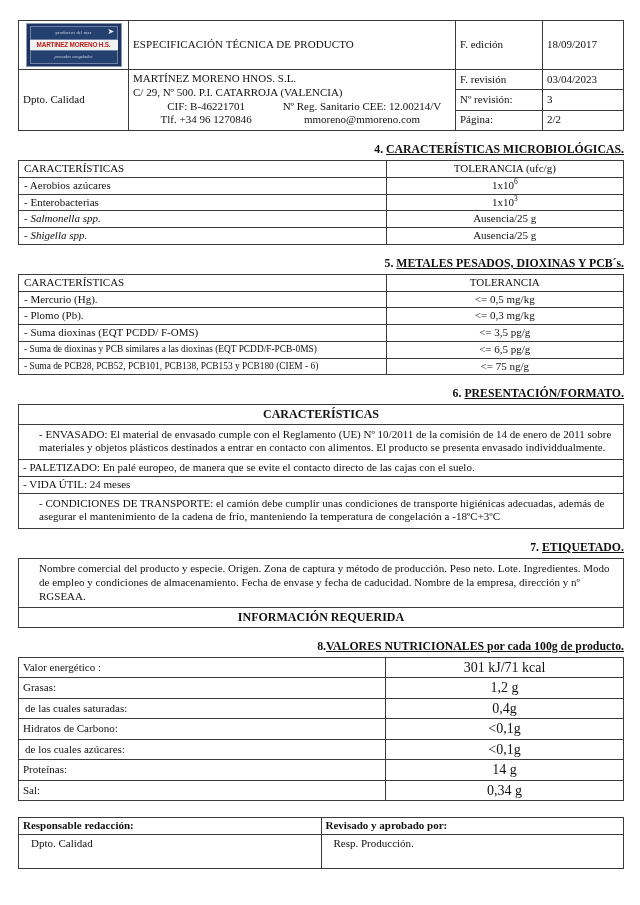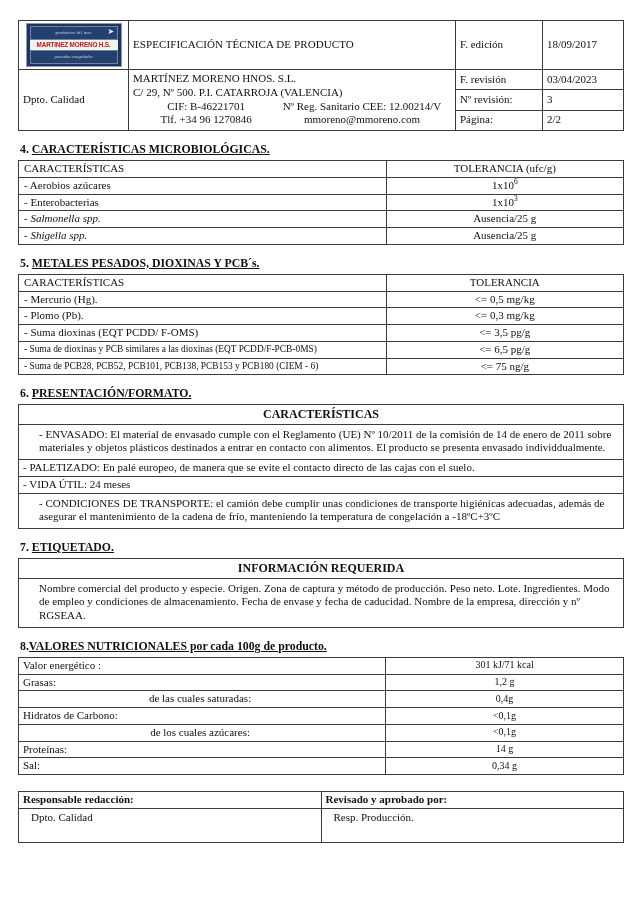--- a/index.html
+++ b/index.html
@@ -146,20 +146,21 @@
     text-align: center;
     font-size: 11.5px;
     vertical-align: middle;
   }
 
   
   .sec-heading {
     font-size: 11.8px;
     font-weight: bold;
     margin: 11px 0 3px 2px;
+    text-align: right;
   }
   .sec-heading .num { text-decoration: none; }
   .sec-heading .txt { text-decoration: underline; }
 
   
   .t-char th.c1, .t-char td.c1 { width: 61%; }
   .t-char th.c2, .t-char td.c2 { width: 39%; }
   .t-char thead td, .t-char .hdr td {
     text-align: center;
     font-size: 12px;
@@ -181,22 +182,22 @@
     text-align: center;
     font-size: 12px;
     font-weight: bold;
     padding: 2px 4px;
     line-height: 1.2;
   }
   .t-single td.body-2l { padding: 3px 6px 4px 20px; }
 
   
   .t-nutr td.n1 { width: 61%; text-align: left; font-size: 11px;}
-  .t-nutr td.n2 { width: 39%; text-align: center; font-size: 10px;}
-  .t-nutr td.indent { padding-left: 0; text-align: center; }
+  .t-nutr td.n2 { width: 39%; text-align: center; font-size: 14px;}
+  .t-nutr td.indent { padding-left: 6px; }
 
   
   .t-sign { margin-top: 16px; }
   .t-sign td {
     font-size: 11px;
     padding: 2px 6px;
   }
   .t-sign td.sh { font-weight: bold; }
   .t-sign td.s1 { width: 50%; }
   .t-sign td.s2 { width: 50%; }
@@ -337,24 +338,24 @@
     </tbody>
       </table>
 
     <div class="sec-heading">
       <span class="num">7.</span>
       <span class="txt">ETIQUETADO.</span>
     </div>
     <table class="doc t-single">
       <tbody>
           <tr>
+        <td class="body-2l">Nombre comercial del producto y especie. Origen. Zona de captura y método de producción. Peso neto. Lote. Ingredientes. Modo de empleo y condiciones de almacenamiento. Fecha de envase y fecha de caducidad. Nombre de la empresa, dirección y nº RGSEAA.</td>
+      </tr>
+      <tr>
         <td class="head">INFORMACIÓN REQUERIDA</td>
-      </tr>
-      <tr>
-        <td class="body-2l">Nombre comercial del producto y especie. Origen. Zona de captura y método de producción. Peso neto. Lote. Ingredientes. Modo de empleo y condiciones de almacenamiento. Fecha de envase y fecha de caducidad. Nombre de la empresa, dirección y nº RGSEAA.</td>
       </tr>
     </tbody>
       </table>
 
     <div class="sec-heading">
       <span class="num">8.</span><span class="txt">VALORES NUTRICIONALES</span><span class="txt"> por cada 100g de producto.</span>
     </div>
     <table class="doc t-nutr">
       <tbody>
           <tr>

